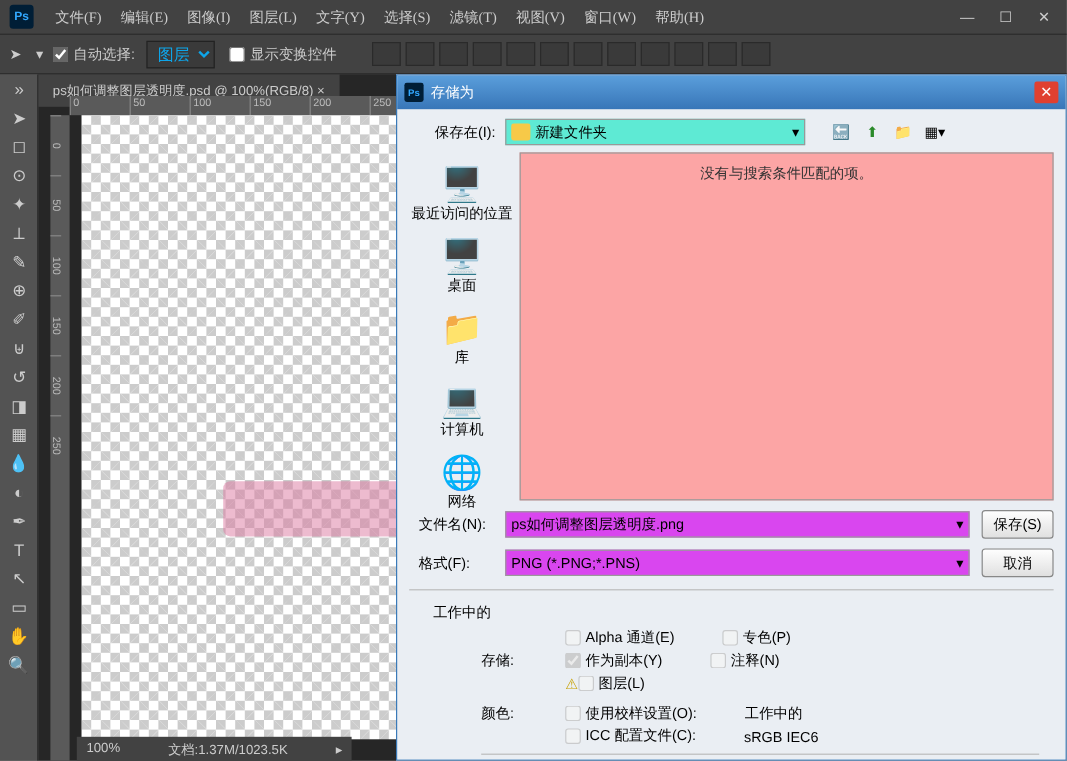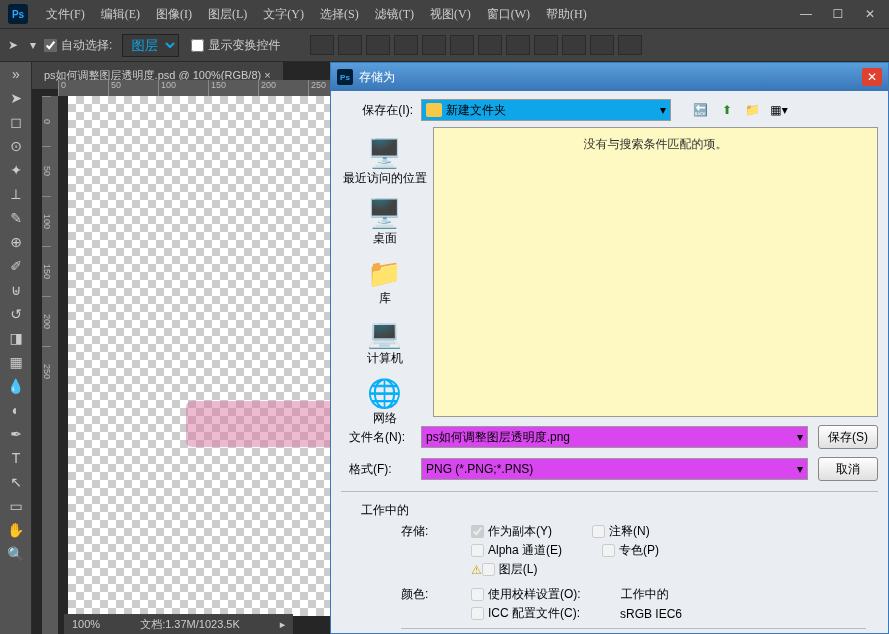--- a/index.html
+++ b/index.html
@@ -173,21 +173,21 @@
       display: flex; align-items: center; justify-content: center;
       border-radius: 2px;
       font-size: 12px;
     }
     .sd-body { padding: 8px 10px; }
     .sd-row { display: flex; align-items: center; margin-bottom: 6px; }
     .sd-label { width: 80px; text-align: right; padding-right: 8px; }
     .sd-folder-select {
       flex: 1;
       max-width: 250px;
-      background: #0ea5e9;
+      background: #5eead4;
       border: 1px solid #999;
       height: 22px;
       display: flex;
       align-items: center;
       padding: 0 4px;
       gap: 4px;
     }
     .sd-folder-select .fld-icon { width: 16px; height: 14px; background: #f7c948; border-radius: 2px; }
     .sd-folder-select .drop { margin-left: auto; }
     .sd-icons { display: flex; gap: 6px; margin-left: 20px; }
@@ -204,21 +204,21 @@
       gap: 10px;
       padding-top: 10px;
     }
     .sd-side-item { text-align: center; }
     .sd-side-item .ic {
       font-size: 28px;
       display: flex; align-items: center; justify-content: center;
     }
     .sd-panel {
       flex: 1;
-      background: #fef9c3;
+      background: #fca5a5;
       border: 1px solid #999;
       margin-left: 4px;
       padding: 8px;
       text-align: center;
       color: #333;
     }
     .sd-field-row {
       display: flex;
       align-items: center;
       margin: 8px 0;
@@ -423,39 +423,39 @@
       <div class="sd-combo">
         <span>PNG (*.PNG;*.PNS)</span>
         <span class="drop">▾</span>
       </div>
       <div class="sd-btn">取消</div>
     </div>
 
     <div class="sd-options">
       <div class="sd-opt-title">工作中的</div>
       <div class="opt-row">
+        <div class="opt-label"></div>
+        <label class="opt-check">
+            <input type="checkbox" disabled="" style="">
+            <span>Alpha 通道(E)</span>
+          </label>
+        <label class="opt-check">
+            <input type="checkbox" disabled="" style="">
+            <span>专色(P)</span>
+          </label>
+      </div>
+      <div class="opt-row">
         <div class="opt-label">存储:</div>
         <label class="opt-check">
             <input type="checkbox" checked="" disabled="" style="">
             <span>作为副本(Y)</span>
           </label>
         <label class="opt-check">
             <input type="checkbox" disabled="" style="">
             <span>注释(N)</span>
-          </label>
-      </div>
-      <div class="opt-row">
-        <div class="opt-label"></div>
-        <label class="opt-check">
-            <input type="checkbox" disabled="" style="">
-            <span>Alpha 通道(E)</span>
-          </label>
-        <label class="opt-check">
-            <input type="checkbox" disabled="" style="">
-            <span>专色(P)</span>
           </label>
       </div>
       <div class="opt-row">
         <div class="opt-label"></div>
         <span class="warn">⚠</span>
         <label class="opt-check">
             <input type="checkbox" disabled="" style="">
             <span>图层(L)</span>
           </label>
       </div>

